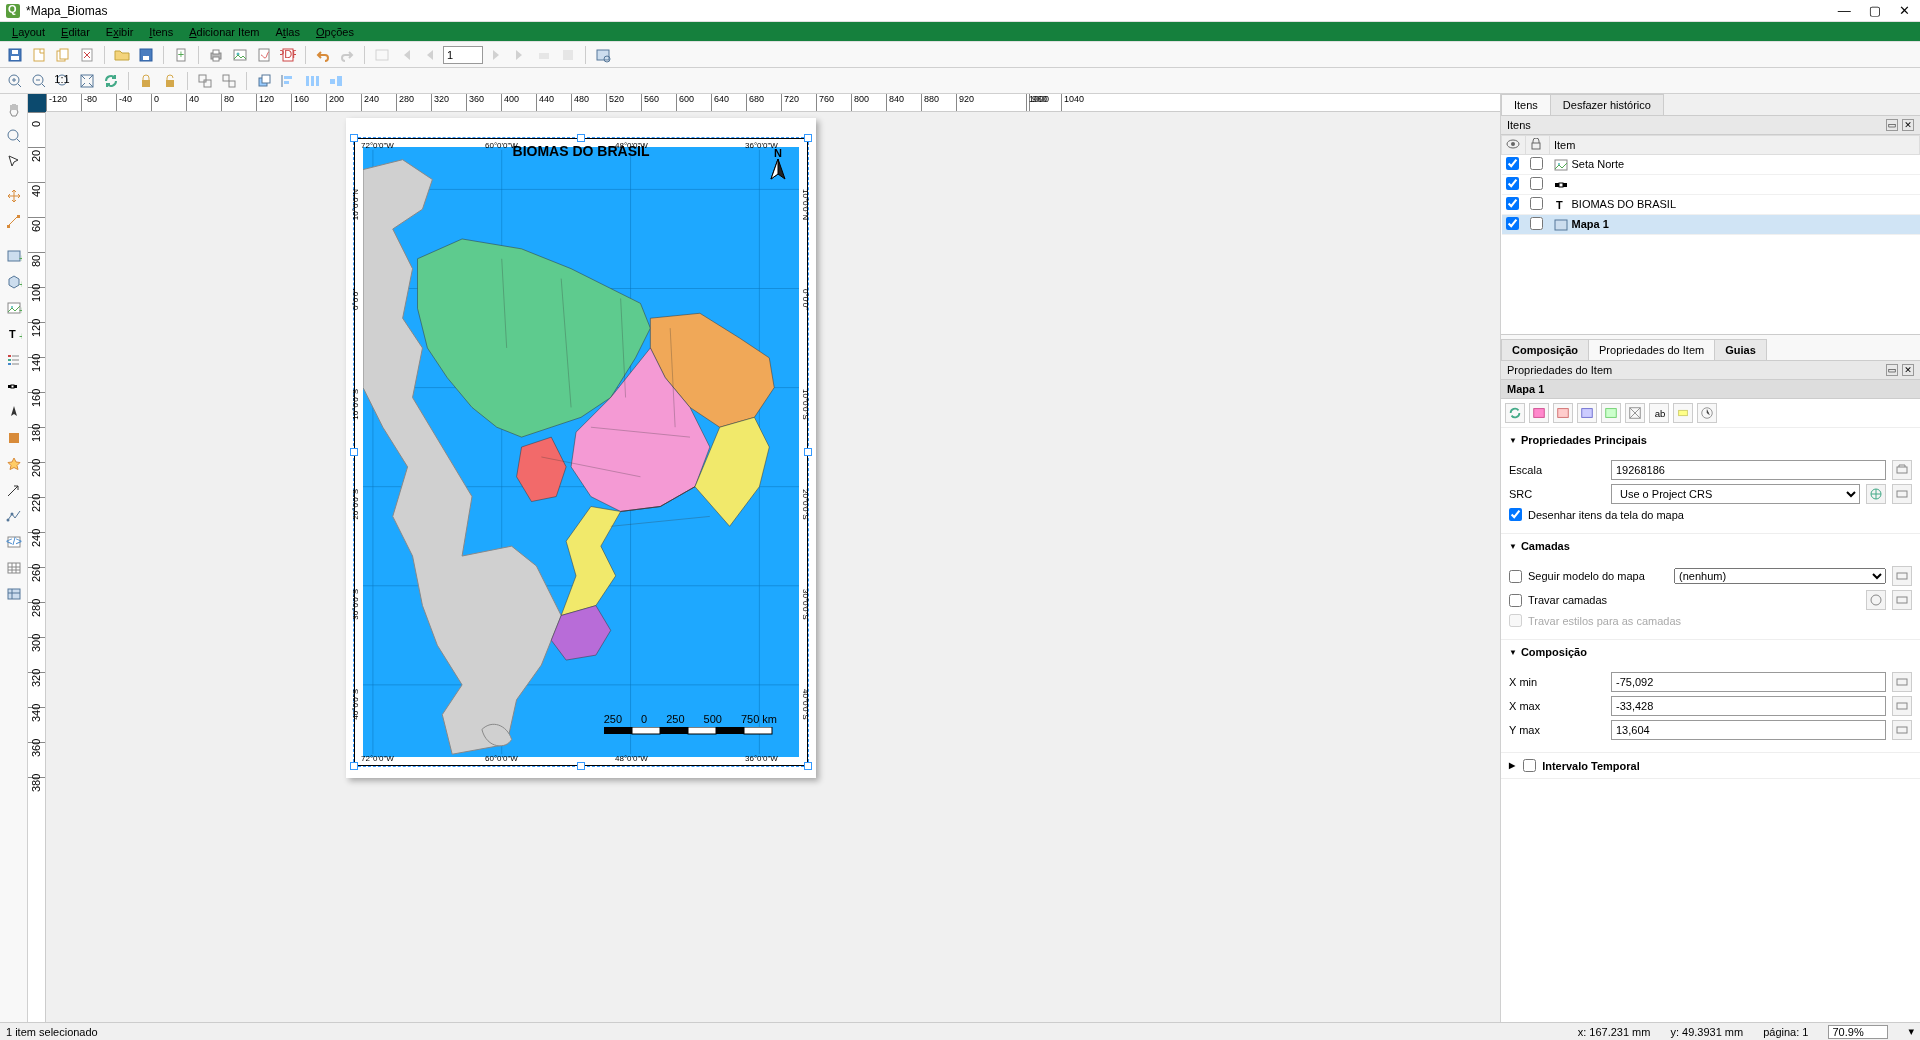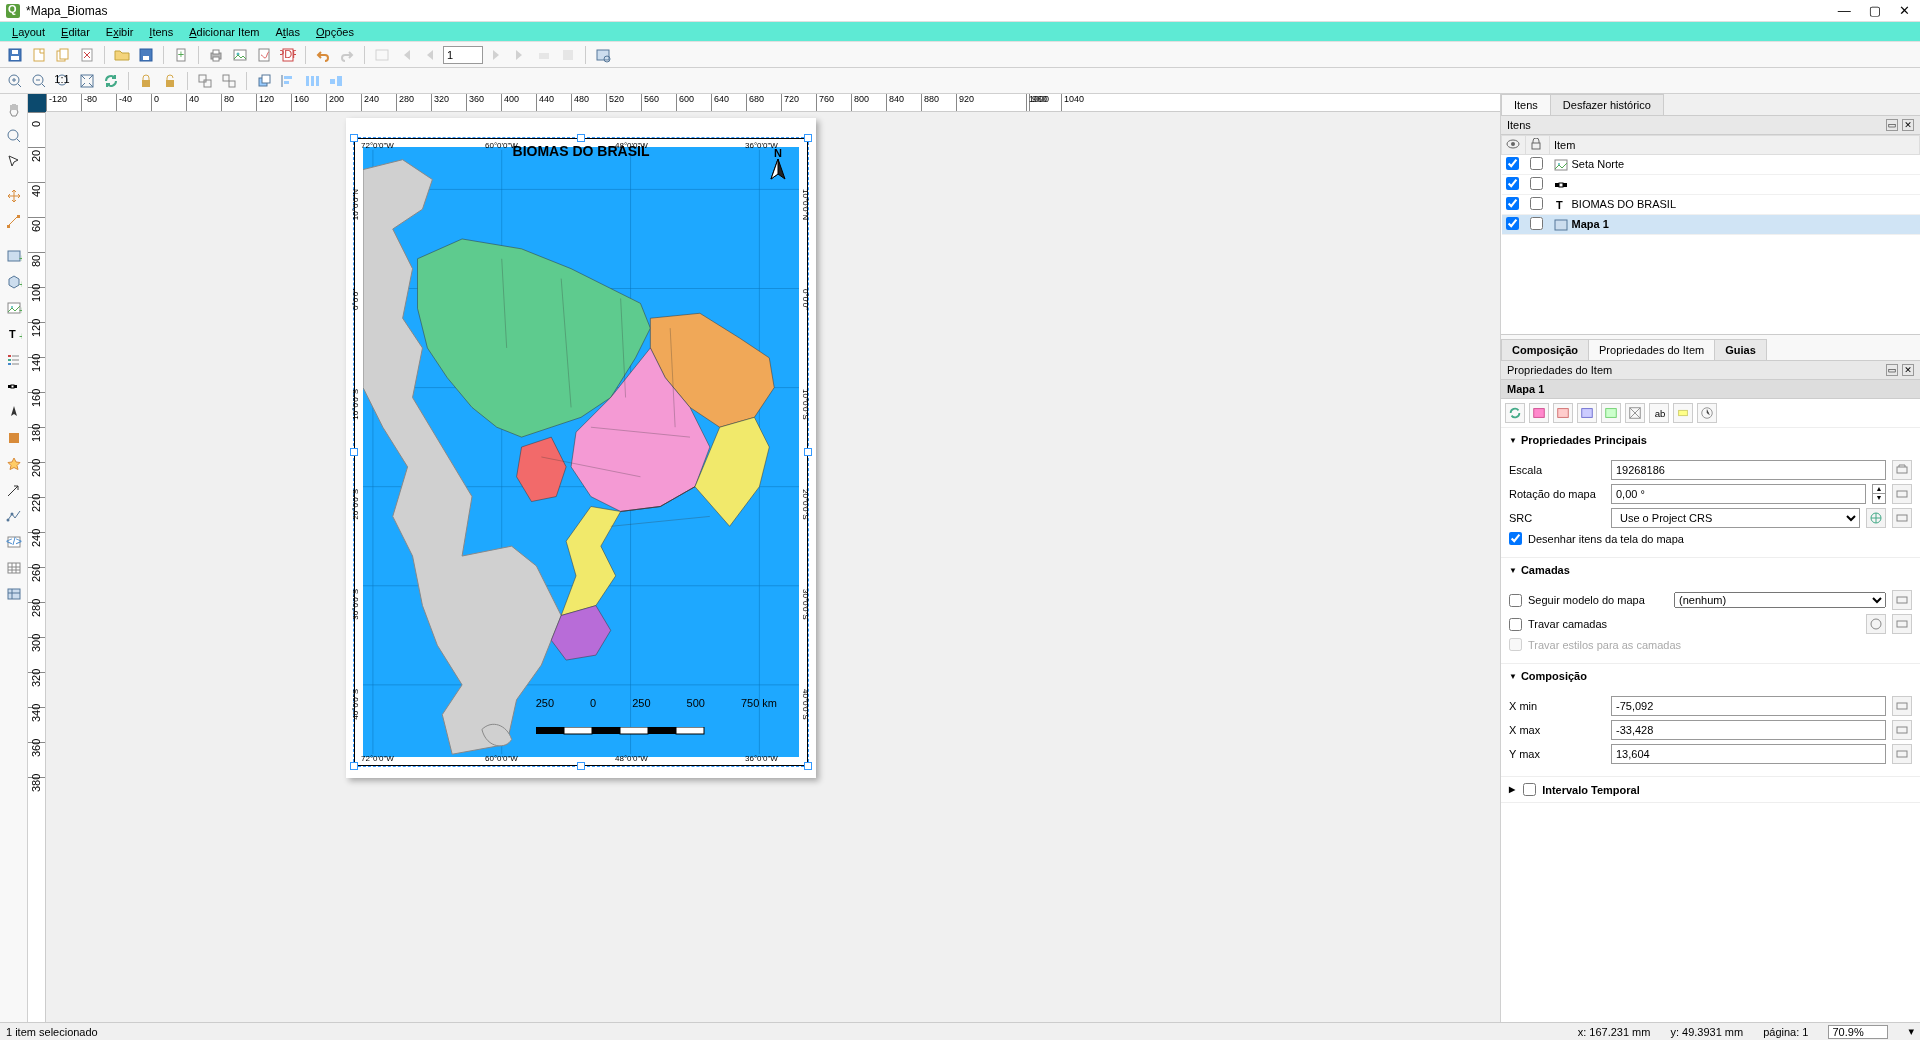--- a/index.html
+++ b/index.html
@@ -5,21 +5,21 @@
 * { box-sizing: border-box; margin: 0; padding: 0; font-family: "Segoe UI", Tahoma, sans-serif; font-size: 11px; }
 html, body { width: 100%; height: 100%; overflow: hidden; background: #f0f0f0; }
 
 .titlebar { height: 22px; background: #fff; display: flex; align-items: center; padding: 0 6px; border-bottom: 1px solid #e0e0e0; }
 .titlebar .qicon { width: 14px; height: 14px; background: #5a9e3d; border-radius: 2px; margin-right: 6px; position: relative; }
 .titlebar .qicon::after { content: "Q"; color: #fff; font-weight: bold; position: absolute; left: 2px; top: -1px; font-size: 11px; }
 .titlebar .title { flex: 1; font-size: 12px; }
 .titlebar .winbtns { display: flex; gap: 18px; margin-right: 4px; }
 .titlebar .winbtns span { cursor: pointer; font-size: 13px; }
 
-.menubar { height: 20px; background: #5eead4; display: flex; align-items: center; padding: 0 4px; border-bottom: 1px solid #e0e0e0; text-align: right; }
+.menubar { height: 20px; background: #15803d; display: flex; align-items: center; padding: 0 4px; border-bottom: 1px solid #e0e0e0; text-align: right; }
 .menubar .menuitem { padding: 2px 8px; cursor: pointer; }
 .menubar .menuitem u { text-decoration: underline; }
 
 .toolbar { height: 26px; background: #f8f8f8; display: flex; align-items: center; padding: 0 4px; border-bottom: 1px solid #d0d0d0; gap: 2px; }
 .toolbar .tbtn { width: 22px; height: 22px; display: flex; align-items: center; justify-content: center; cursor: pointer; border: 1px solid transparent; border-radius: 2px; }
 .toolbar .tbtn svg { width: 16px; height: 16px; }
 .toolbar .sep { width: 1px; height: 18px; background: #ccc; margin: 0 4px; }
 .toolbar .pageinput { width: 40px; height: 18px; border: 1px solid #999; padding: 0 3px; }
 
 .workarea { position: absolute; top: 94px; bottom: 18px; left: 0; right: 0; display: flex; }
@@ -621,21 +621,21 @@
           <div class="coordlabel" style="left:-4px;top:550px;writing-mode:vertical-rl;transform:rotate(180deg)">40°0'0"S</div>
 
           <div class="coordlabel" style="right:-3px;top:50px;writing-mode:vertical-rl">10°0'0"N</div>
           <div class="coordlabel" style="right:-3px;top:150px;writing-mode:vertical-rl">0°0'0"</div>
           <div class="coordlabel" style="right:-3px;top:250px;writing-mode:vertical-rl">10°0'0"S</div>
           <div class="coordlabel" style="right:-3px;top:350px;writing-mode:vertical-rl">20°0'0"S</div>
           <div class="coordlabel" style="right:-3px;top:450px;writing-mode:vertical-rl">30°0'0"S</div>
           <div class="coordlabel" style="right:-3px;top:550px;writing-mode:vertical-rl">40°0'0"S</div>
 
           <div class="scalebar">
-            <div style="display:flex;gap:36px;margin-bottom:18px">
+            <div style="display:flex;gap:19px;margin-bottom:2px">
               <span>250</span>
                 <span>0</span>
                 <span>250</span>
                 <span>500</span>
                 <span>750 km</span>
             </div>
             <svg width="170" height="8">
                 <rect x="0" y="0" width="28" height="7" fill="#000"></rect>
                 <rect x="28" y="0" width="28" height="7" fill="#fff" stroke="#000"></rect>
                 <rect x="56" y="0" width="28" height="7" fill="#000"></rect>
@@ -787,33 +787,20 @@
             <label>Escala</label>
             <input type="text" value="19268186" style="">
             <div class="overridebtn">
                 <svg viewBox="0 0 12 12">
                   <rect x="1" y="3" width="10" height="6" fill="none" stroke="#888"></rect>
                   <path d="M3 3V1h6v2" stroke="#888" fill="none"></path>
                 </svg>
               </div>
           </div>
           <div class="proprow">
-            <label>Rotação do mapa</label>
-            <input type="text" value="0,00 °" style="">
-            <div style="width:14px;display:flex;flex-direction:column">
-              <div style="height:10px;border:1px solid #999;font-size:7px;text-align:center;cursor:pointer">▲</div>
-              <div style="height:10px;border:1px solid #999;border-top:none;font-size:7px;text-align:center;cursor:pointer">▼</div>
-            </div>
-            <div class="overridebtn">
-                <svg viewBox="0 0 12 12">
-                  <rect x="1" y="3" width="10" height="6" fill="none" stroke="#888"></rect>
-                </svg>
-              </div>
-          </div>
-          <div class="proprow">
             <label>SRC</label>
             <select><option>Use o Project CRS</option></select>
             <div class="overridebtn">
                 <svg viewBox="0 0 12 12">
                   <circle cx="6" cy="6" r="5" fill="none" stroke="#4a8"></circle>
                   <path d="M1 6h10M6 1v10" stroke="#4a8"></path>
                 </svg>
               </div>
             <div class="overridebtn">
                 <svg viewBox="0 0 12 12">

